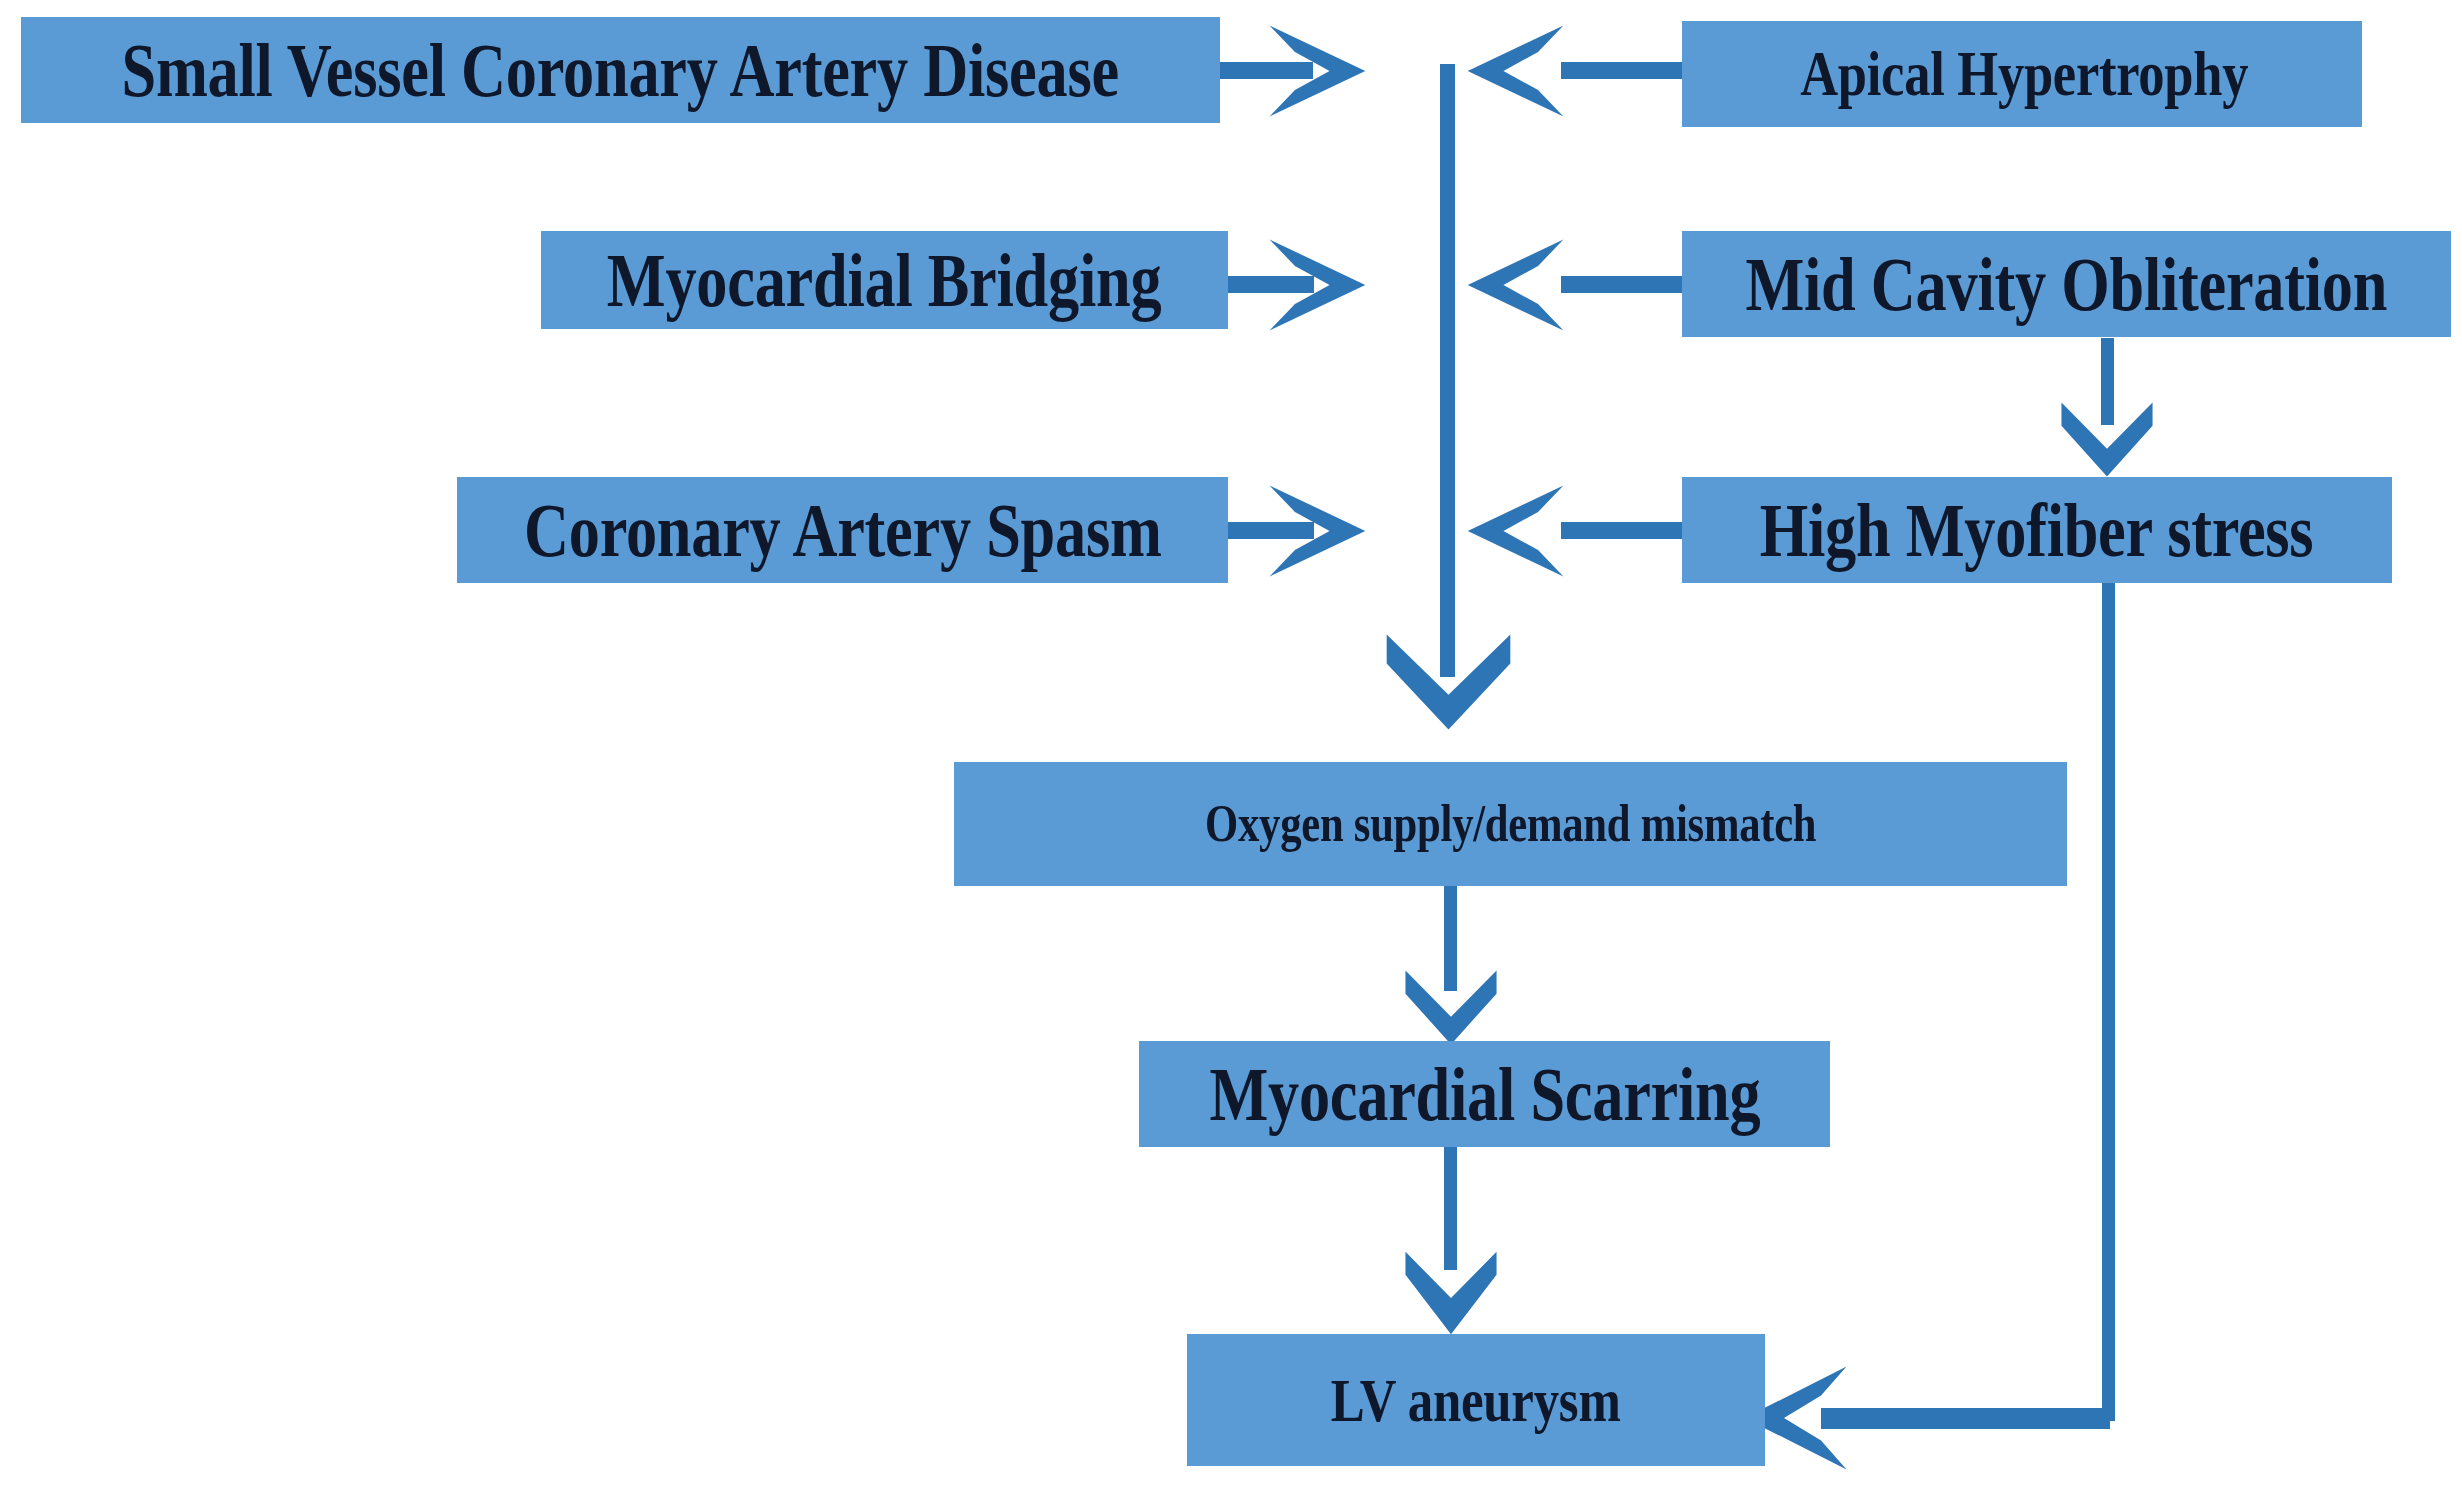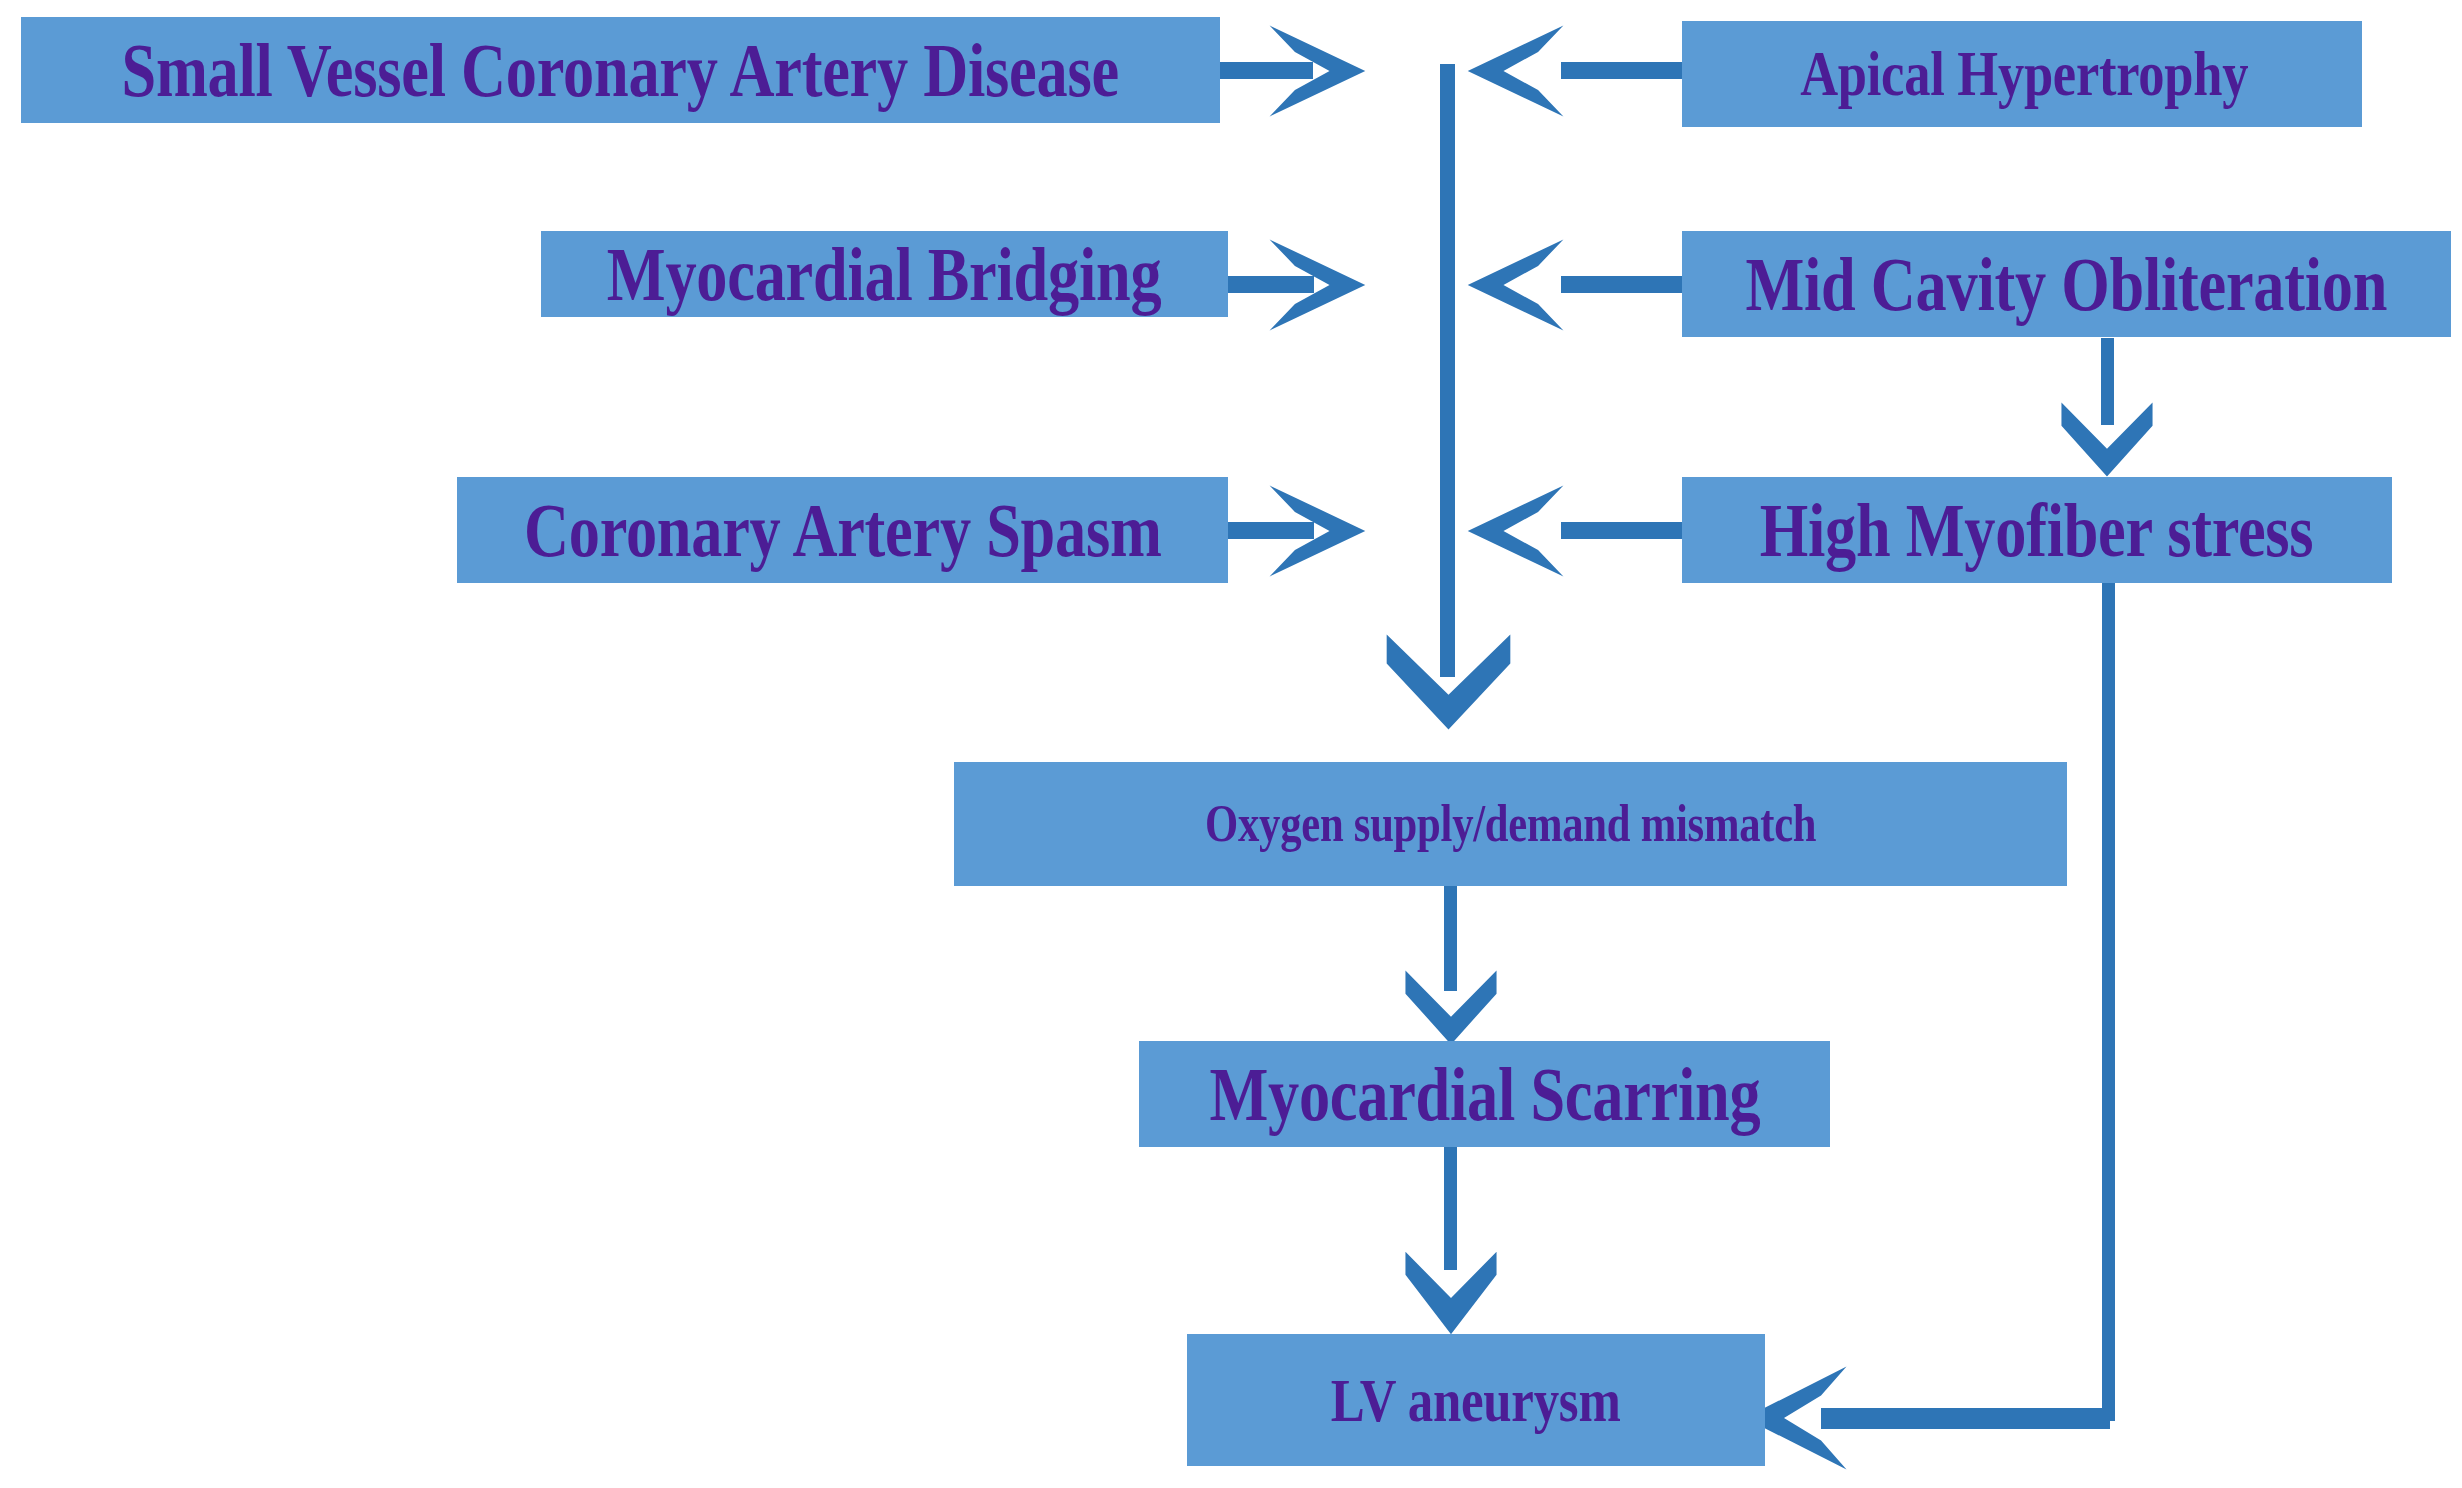--- a/index.html
+++ b/index.html
@@ -16,38 +16,38 @@
     height: 1489px;
     background: #ffffff;
     overflow: hidden;
   }
   .node {
     position: absolute;
     display: flex;
     align-items: center;
     justify-content: center;
     background: #5B9BD5;
-    color: #4c1d95;
+    color: #0f172a;
     font-weight: bold;
     letter-spacing: -0.3px;
     line-height: 1;
     white-space: nowrap;
     text-align: center;
     box-sizing: border-box;
     padding: 0 15px;
   }
   .node span {
     display: block;
     transform: scaleX(0.82);
     transform-origin: center center;
   }
   
   #n-svcad { left: 21px;   top: 17.3px;   width: 1199px; height: 106px; font-size: 76px; }
   #n-apical{ left: 1682px; top: 21.4px;   width: 680px; height: 106px; font-size: 64px; padding-left: 20px; }
-  #n-bridge{ left: 541px;  top: 231px;  width: 687px; height: 86px; font-size: 76px; }
+  #n-bridge{ left: 541px;  top: 231px;  width: 687px; height: 98px; font-size: 76px; }
   #n-midcav{ left: 1682px; top: 231px;  width: 769px; height: 106px; font-size: 76px; }
   #n-spasm { left: 457px;  top: 477px;  width: 771px; height: 106px; font-size: 76px; text-align: center; }
   #n-myofib{ left: 1682px; top: 477px;  width: 710px; height: 106px; font-size: 76px; }
   #n-oxygen{ left: 954px; top: 762px; width: 1113px; height: 124px; font-size: 52px; }
   #n-scar  { left: 1139px; top: 1041px; width: 691px; height: 106px; font-size: 76px; }
   #n-lv    { left: 1187px; top: 1334px; width: 578px; height: 132px; font-size: 62px; }
   .hline, .vline { position: absolute; background: #2E75B6; }
   svg.arrowhead { position: absolute; overflow: visible; }
   .ah-fill { fill: #2E75B6; }
 </style>

